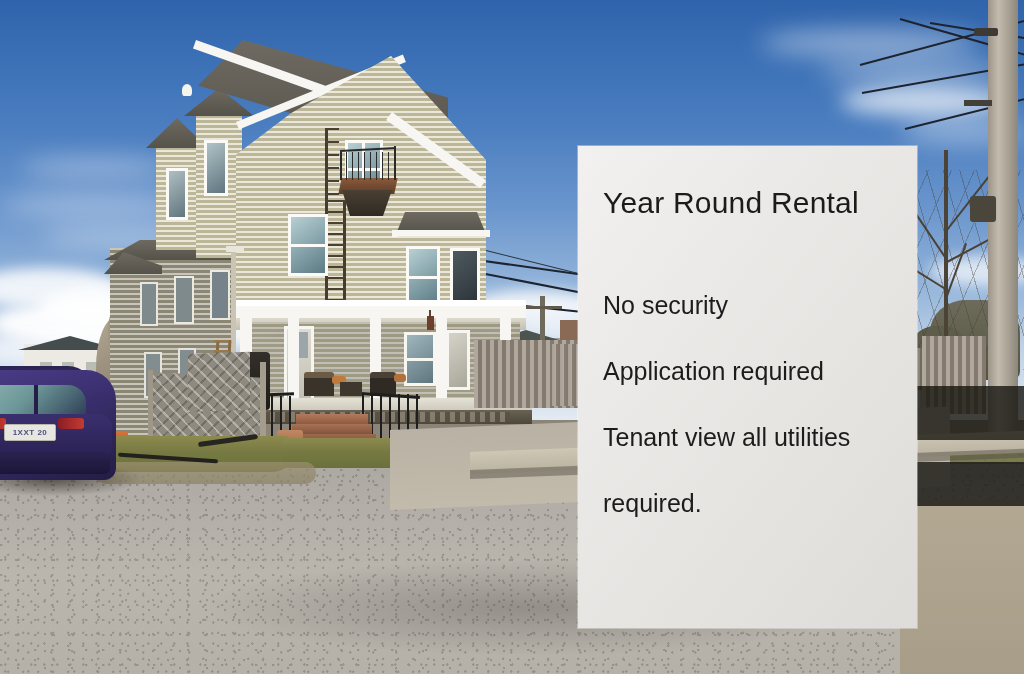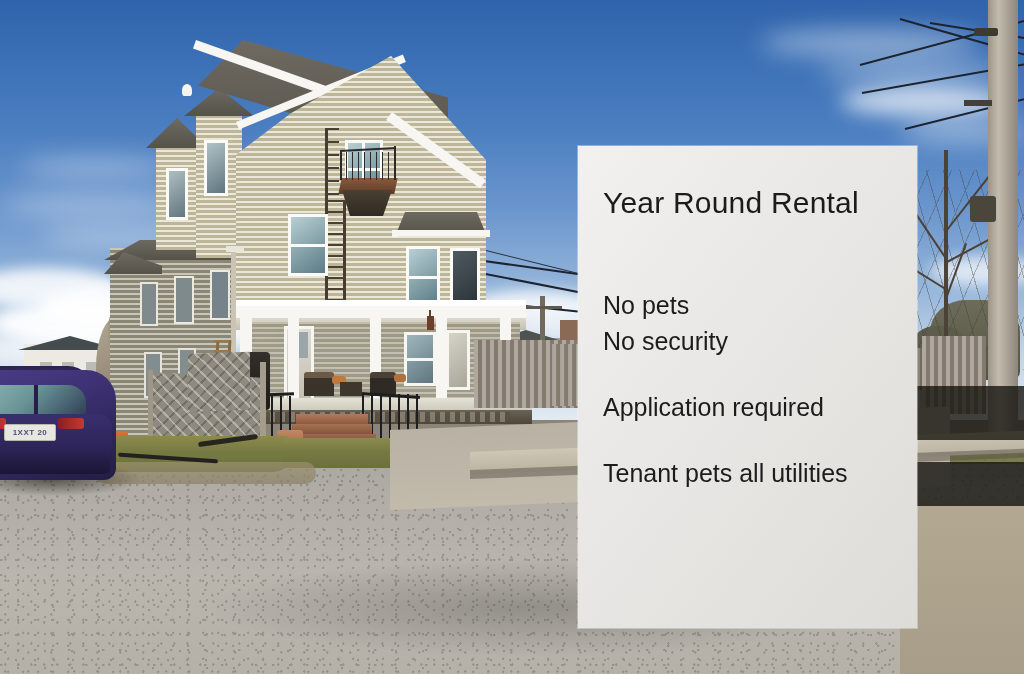--- a/index.html
+++ b/index.html
@@ -400,29 +400,29 @@
   <div class="car-trunk"></div>
   <div class="car-tail" style="left:58px;top:418px;"></div>
   <div class="car-tail" style="left:-14px;top:418px;width:20px;"></div>
   <div class="car-plate">1XXT 20</div>
   <div class="car-bumper"></div>
 
   <div id="info-panel">
     <div class="ttl">Year Round Rental</div>
 
     <div class="para">
-      <span class="ln">No pets</span>
       <span class="ln">No security</span>
     </div>
 
     <div class="para">
       <span class="ln">Application required</span>
     </div>
 
     <div class="para">
-      <span class="ln">Tenant pets all utilities</span>
+      <span class="ln">Tenant view all utilities</span>
     </div>
 
     <div class="para">
+      <span class="ln">required.</span>
     </div>
   </div>
 
 </div>
 
 </body></html>

